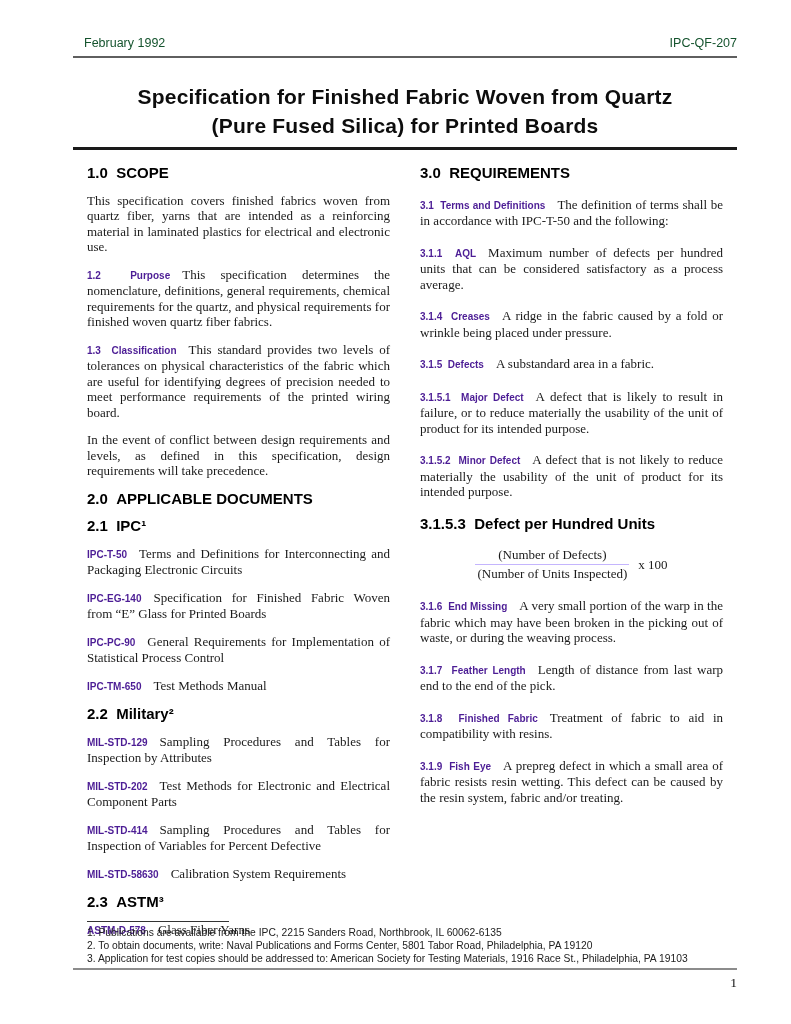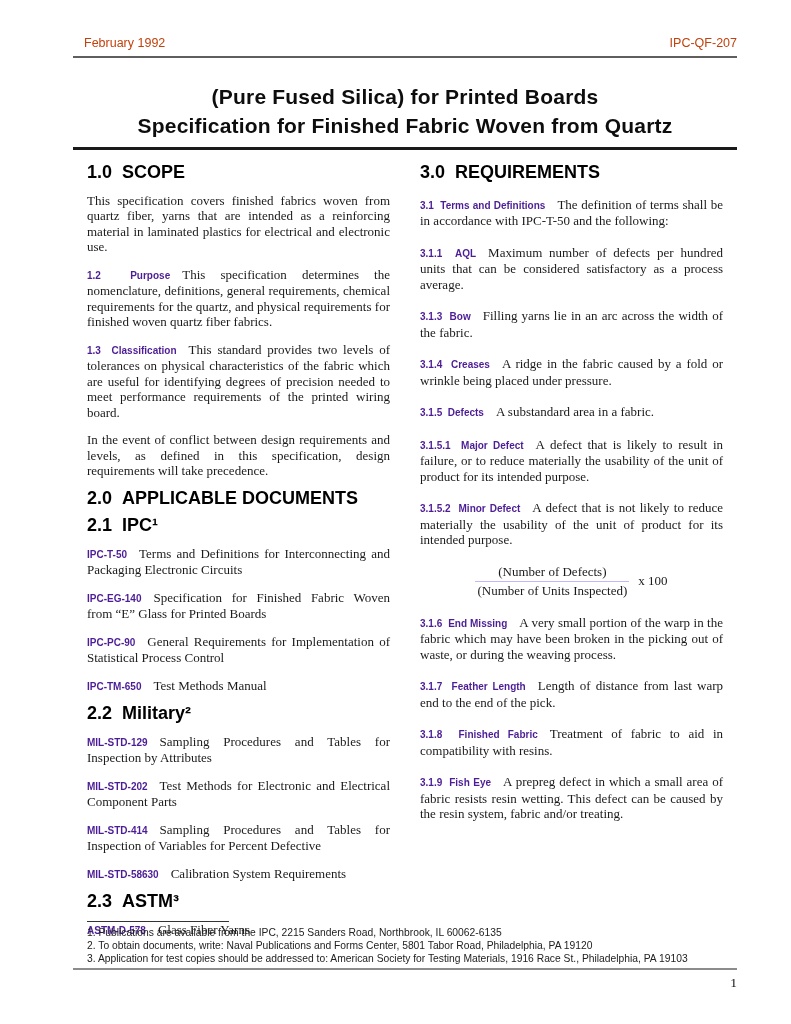--- a/index.html
+++ b/index.html
@@ -10,21 +10,21 @@
     background: #ffffff;
     overflow: hidden;
     font-family: "Liberation Serif", serif;
     color: #1a1a1a;
   }
   
   .header-row {
     position: absolute; top: 36px; left: 84px; right: 54px;
     display: flex; justify-content: space-between;
     font-family: "Liberation Sans", sans-serif;
-    font-size: 12.5px; color: #c2410c;
+    font-size: 12.5px; color: #14532d;
   }
   .rule { position: absolute; left: 73px; right: 54px; }
   .rule-header { top: 56px; border-top: 2px solid #5f5f5f; }
   .rule-title  { top: 147px; border-top: 3px solid #1a1a1a; }
   .rule-footer { top: 968px; border-top: 2px solid #8c8c8c; }
   
   .title {
     position: absolute; top: 82px; left: 73px; right: 54px;
     text-align: center;
     font-family: "Liberation Sans", sans-serif;
@@ -39,21 +39,21 @@
   .col { width: 303px; }
   .col .p, .col .h { margin: 0 0 12px 0; }
   #col-right > * { margin-bottom: 16px; }
   .p {
     font-family: "Liberation Serif", serif;
     font-size: 13px; line-height: 15.5px;
     text-align: justify; color: #1a1a1a;
   }
   .h {
     font-family: "Liberation Sans", sans-serif;
-    font-weight: bold; font-size: 18px; line-height: 15.5px;
+    font-weight: bold; font-size: 15px; line-height: 15.5px;
     color: #000;
   }
   .lbl {
     font-family: "Liberation Sans", sans-serif;
     font-weight: bold; font-size: 10px; color: #4c1d95;
     margin-right: 12px;
   }
   
   .formula { text-align: center; margin: 2px 0 16px 0; font-size: 13px; }
   .frac { display: inline-block; vertical-align: middle; text-align: center; }
@@ -81,22 +81,22 @@
 
 <div class="page">
 
   <div class="header-row">
     <span>February 1992</span>
     <span>IPC-QF-207</span>
   </div>
   <div class="rule rule-header"></div>
 
   <div class="title">
+    <div>Specification for Finished Fabric Woven from Quartz</div>
     <div>(Pure Fused Silica) for Printed Boards</div>
-    <div>Specification for Finished Fabric Woven from Quartz</div>
   </div>
   <div class="rule rule-title"></div>
 
   <div class="columns">
     <div class="col" id="col-left">
         <div class="h">1.0&nbsp;&nbsp;SCOPE</div>
         <p class="p">This specification covers finished fabrics woven from quartz fiber, yarns that are intended as a reinforcing material in laminated plastics for electrical and electronic use.</p>
         <p class="p"><span class="lbl">1.2&nbsp;&nbsp;Purpose</span>This specification determines the nomenclature, definitions, general requirements, chemical requirements for the quartz, and physical requirements for finished woven quartz fiber fabrics.</p>
         <p class="p"><span class="lbl">1.3&nbsp;&nbsp;Classification</span>This standard provides two levels of tolerances on physical characteristics of the fabric which are useful for identifying degrees of precision needed to meet performance requirements of the printed wiring board.</p>
         <p class="p">In the event of conflict between design requirements and levels, as defined in this specification, design requirements will take precedence.</p>
@@ -111,25 +111,25 @@
         <p class="p"><span class="lbl">MIL-STD-202</span>Test Methods for Electronic and Electrical Component Parts</p>
         <p class="p"><span class="lbl">MIL-STD-414</span>Sampling Procedures and Tables for Inspection of Variables for Percent Defective</p>
         <p class="p"><span class="lbl">MIL-STD-58630</span>Calibration System Requirements</p>
         <div class="h">2.3&nbsp;&nbsp;ASTM³</div>
         <p class="p"><span class="lbl">ASTM-D-578</span>Glass Fiber Yarns</p>
       </div>
     <div class="col" id="col-right">
         <div class="h">3.0&nbsp;&nbsp;REQUIREMENTS</div>
         <p class="p"><span class="lbl">3.1&nbsp;&nbsp;Terms and Definitions</span>The definition of terms shall be in accordance with IPC-T-50 and the following:</p>
         <p class="p"><span class="lbl">3.1.1&nbsp;&nbsp;AQL</span>Maximum number of defects per hundred units that can be considered satisfactory as a process average.</p>
-        <p class="p"><span class="lbl">3.1.3&nbsp;&nbsp;Bow</span>Filling yarns lie in an arc across the width of the fabric.</p>
         <p class="p"><span class="lbl">3.1.4&nbsp;&nbsp;Creases</span>A ridge in the fabric caused by a fold or wrinkle being placed under pressure.</p>
         <p class="p"><span class="lbl">3.1.5&nbsp;&nbsp;Defects</span>A substandard area in a fabric.</p>
         <p class="p"><span class="lbl">3.1.5.1&nbsp;&nbsp;Major Defect</span>A defect that is likely to result in failure, or to reduce materially the usability of the unit of product for its intended purpose.</p>
         <p class="p"><span class="lbl">3.1.5.2&nbsp;&nbsp;Minor Defect</span>A defect that is not likely to reduce materially the usability of the unit of product for its intended purpose.</p>
+        <div class="h">3.1.5.3&nbsp;&nbsp;Defect per Hundred Units</div>
         <div class="formula"><span class="frac"><span class="num">(Number of Defects)</span><span class="den">(Number of Units Inspected)</span></span><span class="mult">x 100</span></div>
         <p class="p"><span class="lbl">3.1.6&nbsp;&nbsp;End Missing</span>A very small portion of the warp in the fabric which may have been broken in the picking out of waste, or during the weaving process.</p>
         <p class="p"><span class="lbl">3.1.7&nbsp;&nbsp;Feather Length</span>Length of distance from last warp end to the end of the pick.</p>
         <p class="p"><span class="lbl">3.1.8&nbsp;&nbsp;Finished Fabric</span>Treatment of fabric to aid in compatibility with resins.</p>
         <p class="p"><span class="lbl">3.1.9&nbsp;&nbsp;Fish Eye</span>A prepreg defect in which a small area of fabric resists resin wetting. This defect can be caused by the resin system, fabric and/or treating.</p>
       </div>
   </div>
 
   <div class="footnote-rule"></div>
   <div class="footnotes">

